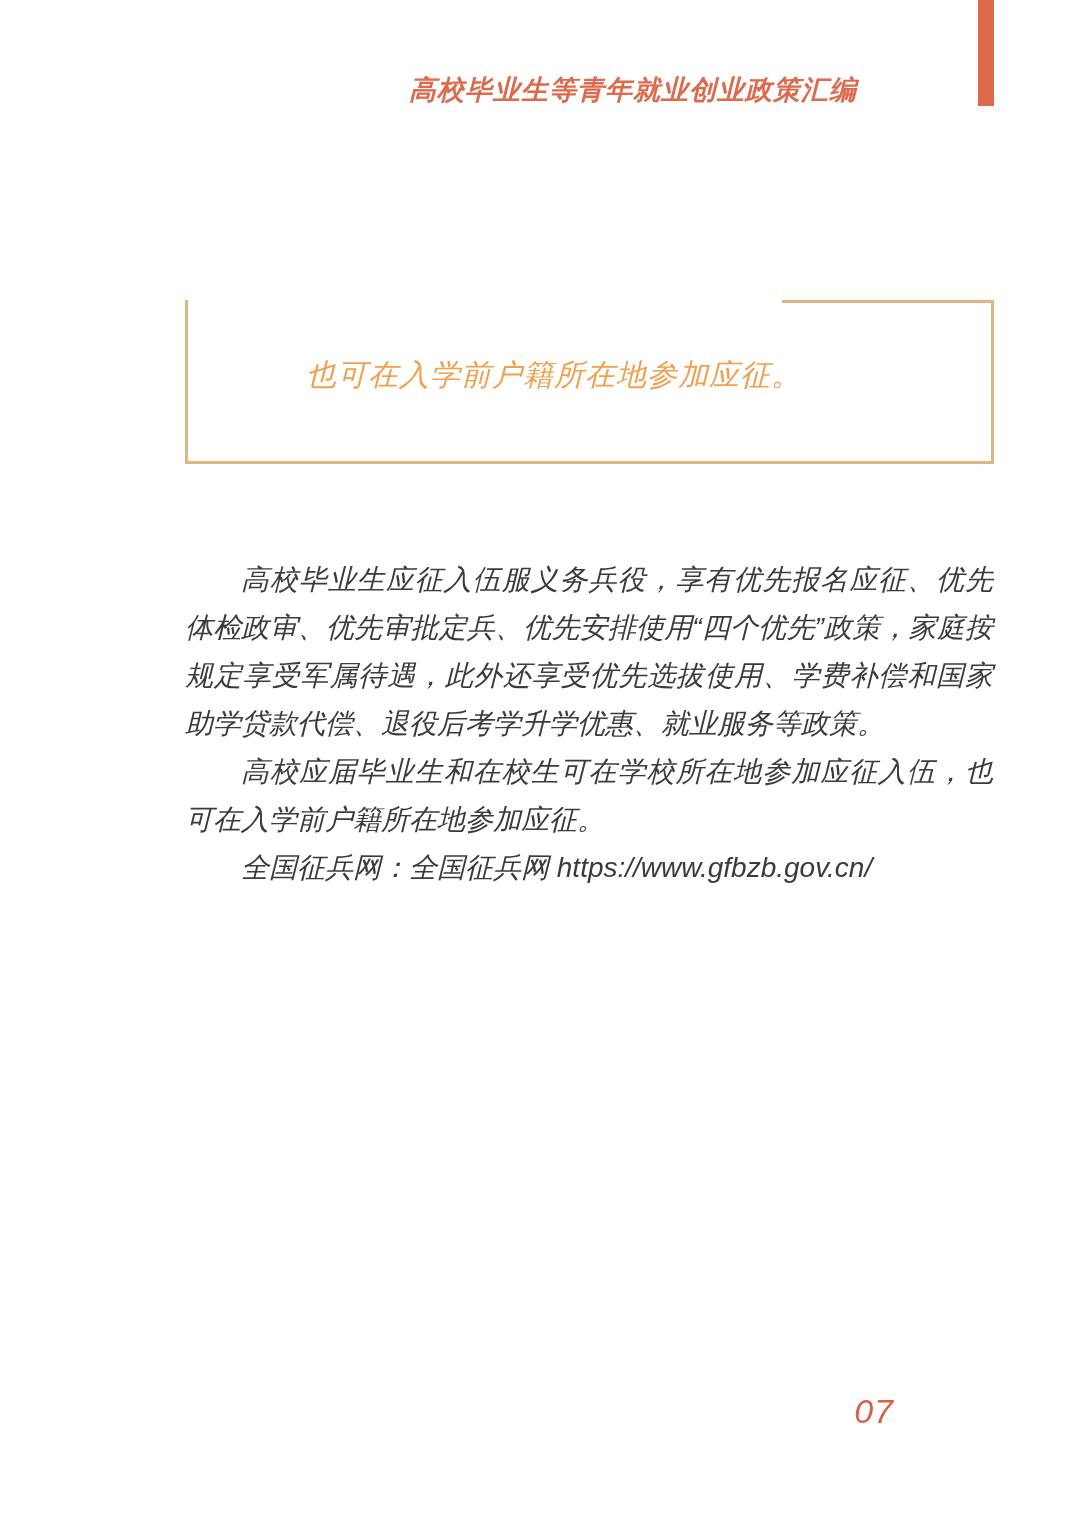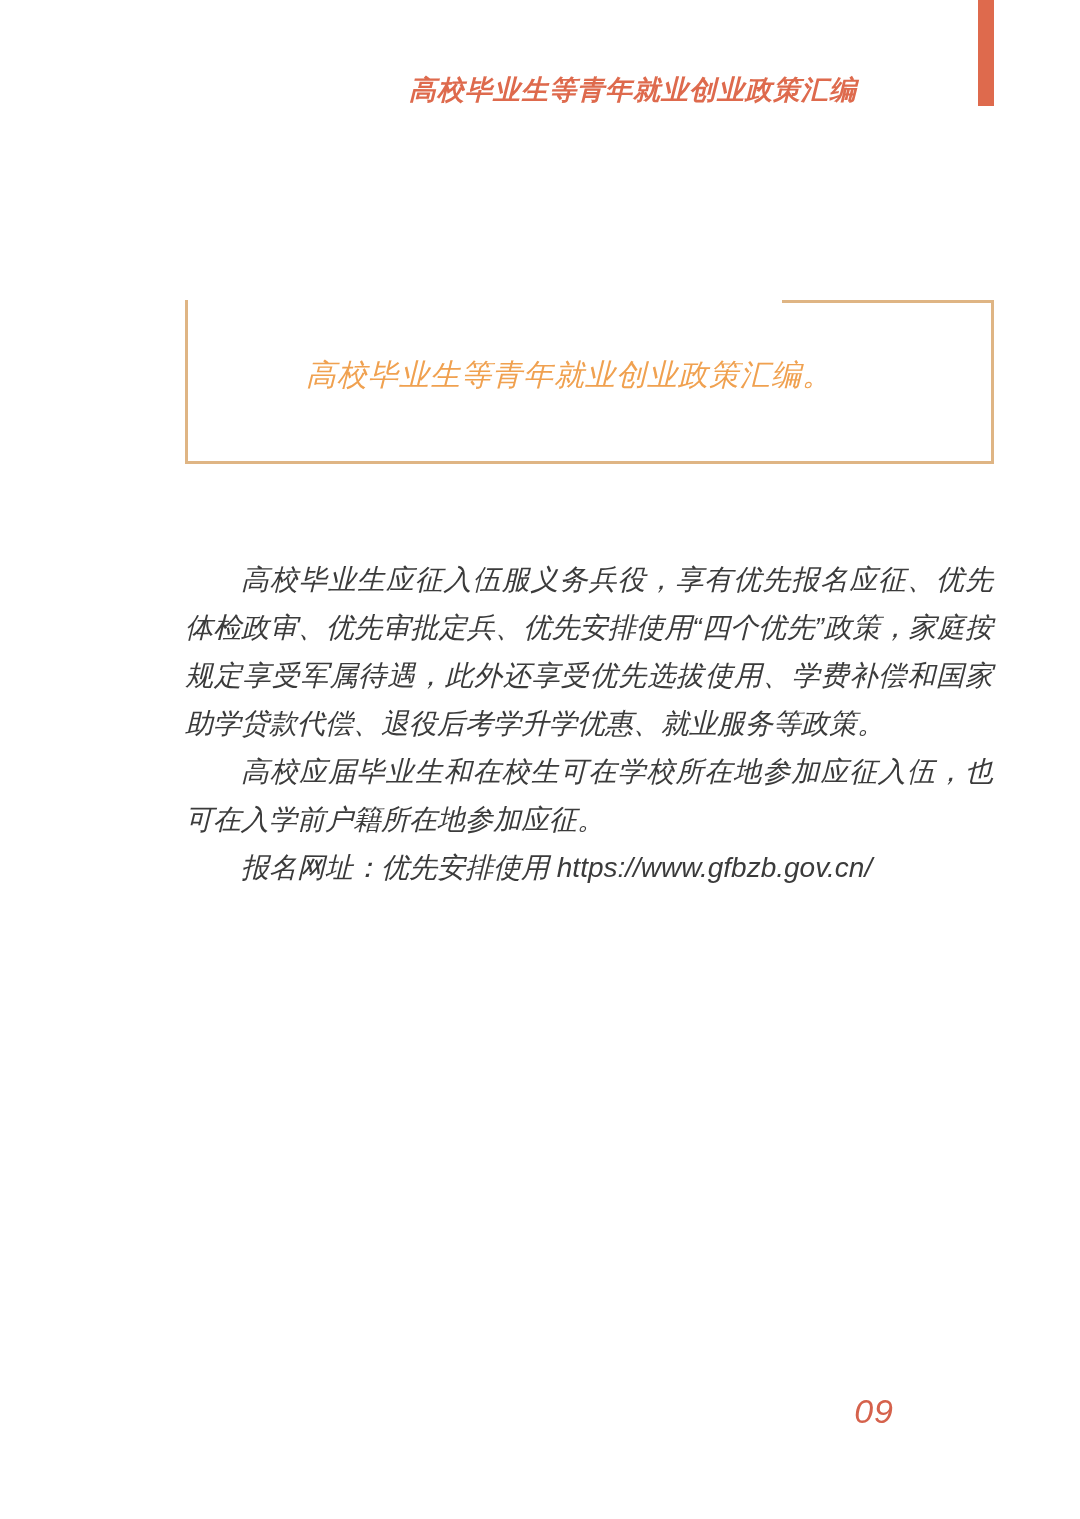--- a/index.html
+++ b/index.html
@@ -108,24 +108,24 @@
 
 <div class="page">
 
   <span class="header-bar"></span>
 
   <div class="booklet-title">高校毕业生等青年就业创业政策汇编</div>
 
 
   <div class="quote-box">
     <span class="quote-top-border"></span>
-    <p class="quote-text">高校毕业生等青年就业创业政策汇编。</p>
+    <p class="quote-text">也可在入学前户籍所在地参加应征。</p>
   </div>
 
   <div class="body-text">
     <p>高校毕业生应征入伍服义务兵役，享有优先报名应征、优先体检政审、优先审批定兵、优先安排使用“四个优先”政策，家庭按规定享受军属待遇，此外还享受优先选拔使用、学费补偿和国家助学贷款代偿、退役后考学升学优惠、就业服务等政策。</p>
     <p>高校应届毕业生和在校生可在学校所在地参加应征入伍，也可在入学前户籍所在地参加应征。</p>
-    <p>报名网址：优先安排使用 https://www.gfbzb.gov.cn/</p>
+    <p>全国征兵网：全国征兵网 https://www.gfbzb.gov.cn/</p>
   </div>
 
-  <div class="page-number">09</div>
+  <div class="page-number">07</div>
 
 </div>
 
 </body></html>

